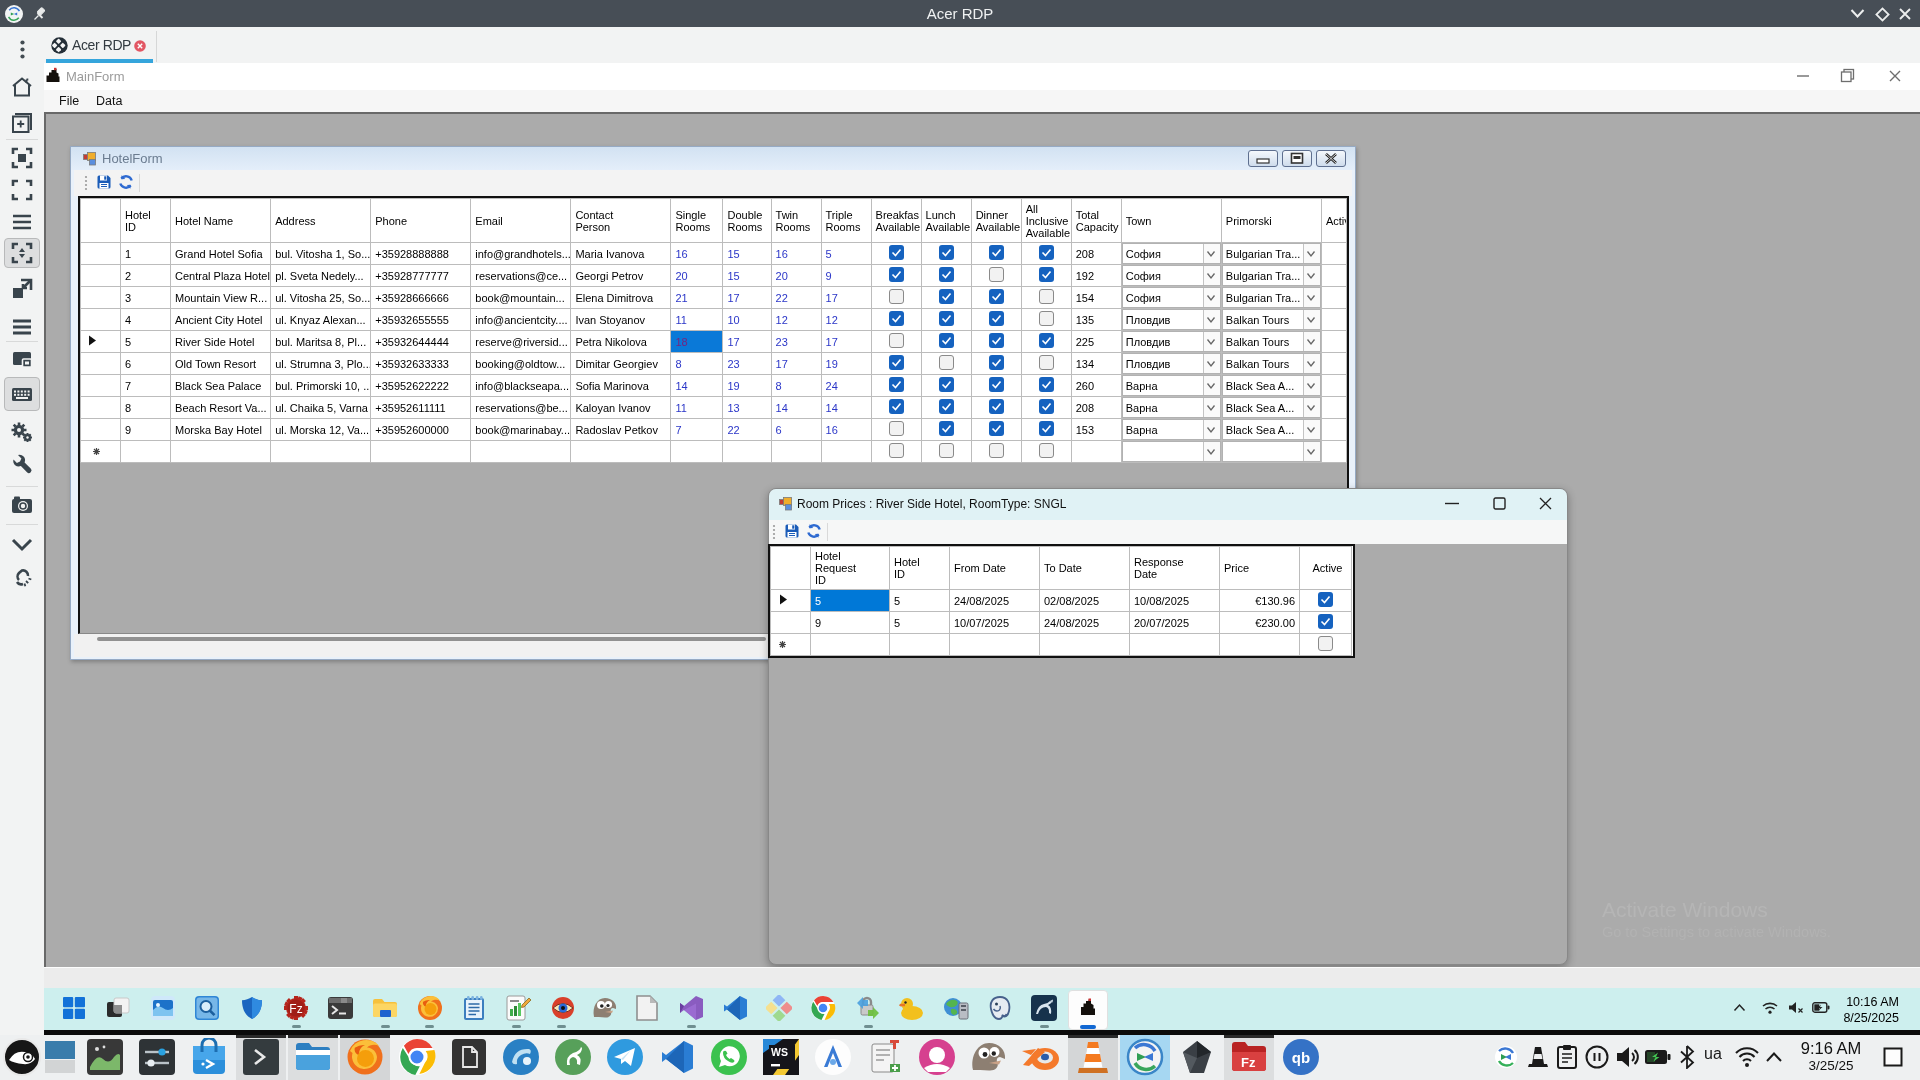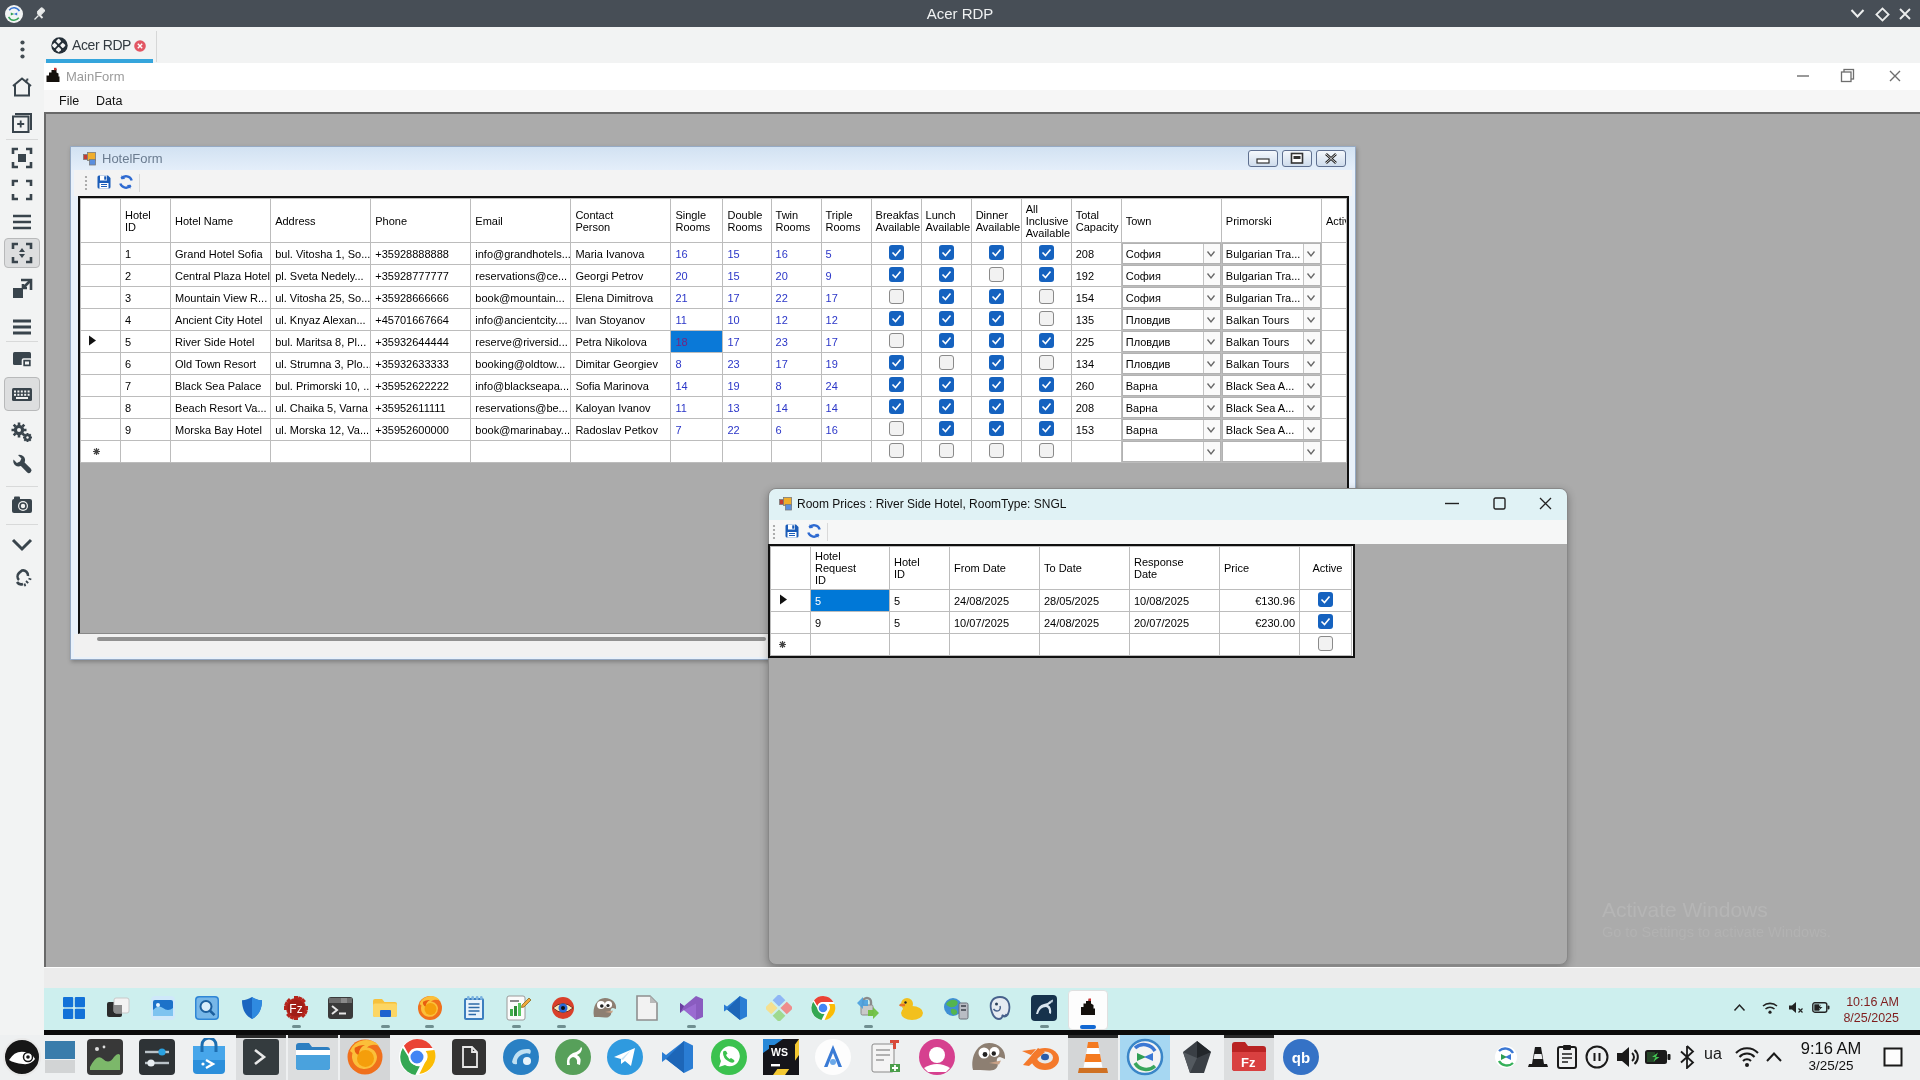--- a/index.html
+++ b/index.html
@@ -357,21 +357,21 @@
         <td style="position:relative">Bulgarian Tra...<span style="position:absolute;left:0;right:0;top:0;bottom:0;border:1px solid #b2b2b2;pointer-events:none"></span><span style="position:absolute;right:1px;top:1px;bottom:1px;width:17px;background:#fafafa;border-left:1px solid #c4c4c4"></span><svg class="ddv" style="right:5px" viewBox="0 0 10 8">
             <path d="M1.5 1.5 L5 6 L8.5 1.5" stroke="#666" stroke-width="1.3" fill="none"></path>
           </svg></td>
         <td></td>
       </tr>
       <tr style="height:22px">
         <td style="text-align:left;padding:0 0 0 6px"></td>
         <td>4</td>
         <td>Ancient City Hotel</td>
         <td>ul. Knyaz Alexan...</td>
-        <td>+45701667664</td>
+        <td>+35932655555</td>
         <td>info@ancientcity....</td>
         <td>Ivan Stoyanov</td>
         <td><a class="lk">11</a></td>
         <td><a class="lk">10</a></td>
         <td><a class="lk">12</a></td>
         <td><a class="lk">12</a></td>
         <td style="text-align:center;padding:0"><span class="cbx cbk"><svg width="15" height="15" viewBox="0 0 15 15">
               <path d="M3.5 7.5 L6.5 10.5 L11.5 4.5" stroke="#fff" stroke-width="1.6" fill="none"></path>
             </svg></span></td>
         <td style="text-align:center;padding:0"><span class="cbx cbk"><svg width="15" height="15" viewBox="0 0 15 15">
@@ -653,21 +653,21 @@
         <td style="line-height:12px">Price</td>
         <td style="line-height:12px;text-align:center">Active</td>
       </tr>
       <tr style="height:22px">
         <td style="text-align:left;padding:0 0 0 7px"><svg width="10" height="11" viewBox="0 0 10 11">
             <path d="M2 0.5 L9 5.5 L2 10.5 Z" fill="#111"></path>
           </svg></td>
         <td style="background:#0078d7;color:#fff">5</td>
         <td>5</td>
         <td>24/08/2025</td>
-        <td>28/05/2025</td>
+        <td>02/08/2025</td>
         <td>10/08/2025</td>
         <td style="text-align:right;padding:0 4px 0 0">€130.96</td>
         <td style="text-align:center;padding:0"><span class="cbx cbk"><svg width="15" height="15" viewBox="0 0 15 15">
               <path d="M3.5 7.5 L6.5 10.5 L11.5 4.5" stroke="#fff" stroke-width="1.6" fill="none"></path>
             </svg></span></td>
       </tr>
       <tr style="height:22px">
         <td></td>
         <td>9</td>
         <td>5</td>
@@ -881,21 +881,21 @@
     <path d="M1 4.5 H4 L8 1 V12 L4 8.5 H1 Z" fill="#222"></path>
     <circle cx="12.5" cy="9.5" r="3.2" fill="#cdefee"></circle>
     <path d="M10.5 7.5 L14.5 11.5 M14.5 7.5 L10.5 11.5" stroke="#222" stroke-width="1.2"></path>
   </svg>
 <svg class="a" style="left:1812px;top:1002px" width="18" height="11" viewBox="0 0 18 11">
     <rect x="0.8" y="0.8" width="14" height="9.4" rx="2" fill="none" stroke="#222" stroke-width="1.4"></rect>
     <rect x="15.5" y="3.5" width="2" height="4" rx="1" fill="#222"></rect>
     <path d="M9 2.5 L5.5 6 H8 L6.5 8.8 L10.5 5 H8 Z" fill="#222"></path>
     <rect x="2.3" y="2.3" width="5" height="6.4" fill="#222"></rect>
   </svg>
-<div class="a" style="right:21px;top:994px;text-align:right;font-size:12.5px;color:#7f1d1d;line-height:16px">10:16 AM<br>8/25/2025</div>
+<div class="a" style="right:21px;top:994px;text-align:right;font-size:12.5px;color:#000000;line-height:16px">10:16 AM<br>8/25/2025</div>
 <div class="a" style="left:0;top:1035px;width:1920px;height:45px;background:#eef0f1"></div>
 <div class="a" style="left:236px;top:1035px;width:50px;height:45px;background:#dcdedf"></div>
 <div class="a" style="left:288px;top:1035px;width:50px;height:45px;background:#dcdedf"></div>
 <div class="a" style="left:340px;top:1035px;width:50px;height:45px;background:#d4d6d7"></div>
 <div class="a" style="left:1068px;top:1035px;width:50px;height:45px;background:#d4d6d7"></div>
 <div class="a" style="left:1224px;top:1035px;width:50px;height:45px;background:#dcdedf"></div>
 <div class="a" style="left:1120px;top:1035px;width:50px;height:45px;background:#a6d7f2"></div>
 <div class="a" style="left:236px;top:1035px;width:50px;height:3px;background:#2a2a2a"></div>
 <div class="a" style="left:288px;top:1035px;width:50px;height:3px;background:#2a2a2a"></div>
 <div class="a" style="left:340px;top:1035px;width:50px;height:3px;background:#2a2a2a"></div>

